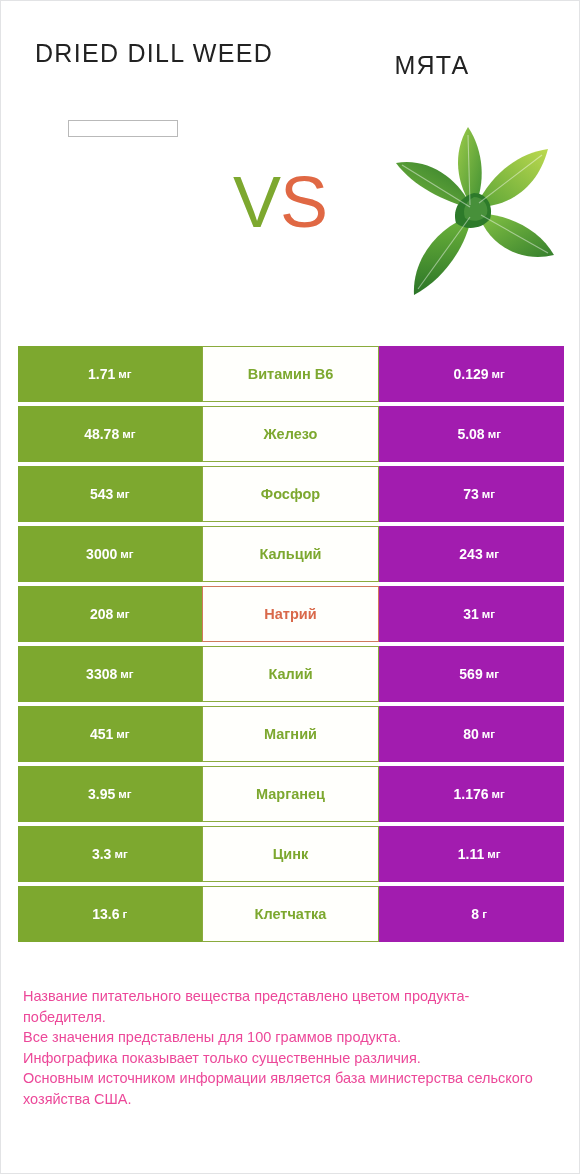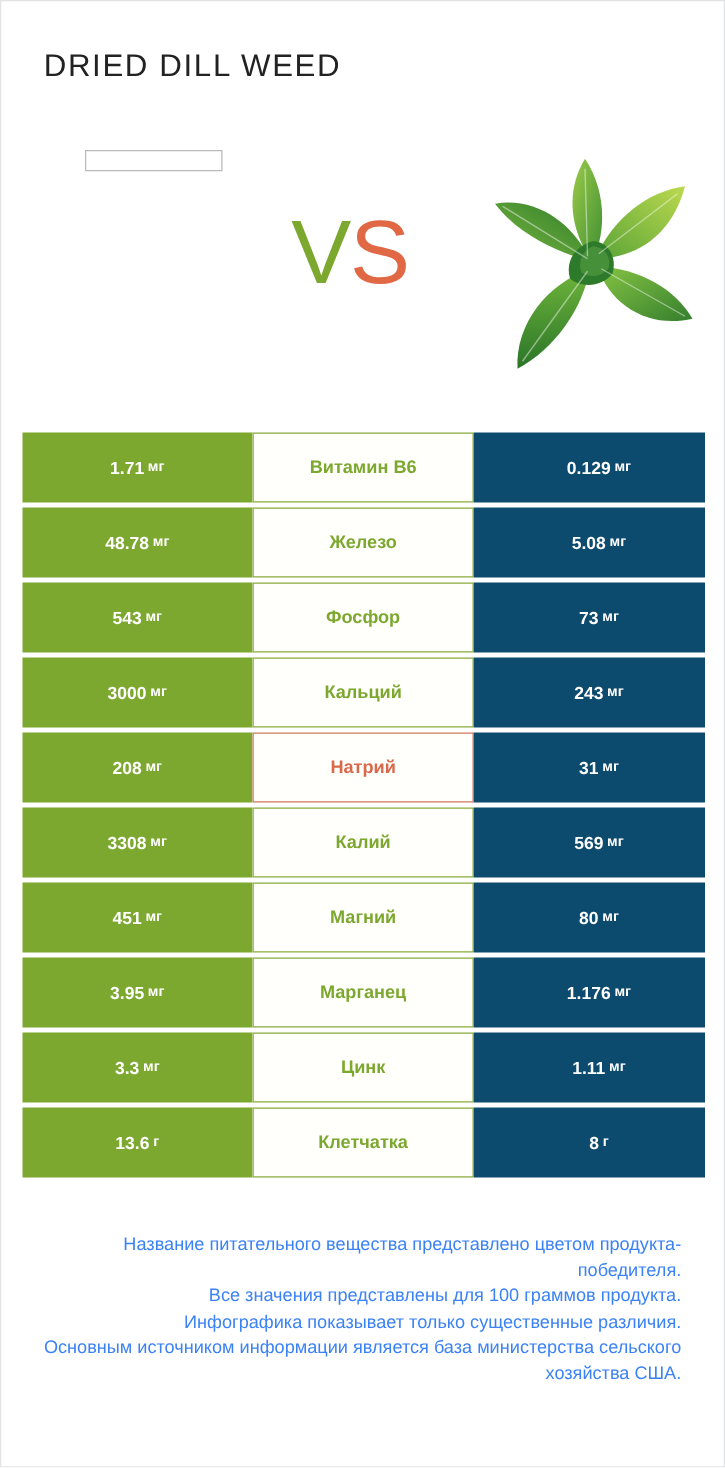--- a/index.html
+++ b/index.html
@@ -114,56 +114,57 @@
   }
   .cell-mid.orange {
     border-top-color: #d0795c;
     border-bottom-color: #d0795c;
     border-left-color: #d0795c;
     border-right-color: #d0795c;
     color: #d9694a;
   }
   .cell-right {
     width: 185px;
-    background: #0c4a6e;
+    background: #a21caf;
     color: #ffffff;
     padding-left: 15px;
   }
   .unit {
     font-size: 11.5px;
     font-weight: bold;
     margin-left: 3px;
   }
 
   
   .footer {
     position: absolute;
     left: 0;
     top: 985px;
     width: 566px;
-    text-align: right;
+    text-align: left;
     font-family: "Liberation Sans", sans-serif;
     font-weight: 300;
     font-size: 14.5px;
     line-height: 1.42;
-    color: #3b82f6;
+    color: #ec4899;
     padding: 0 22px;
     box-sizing: border-box;
   }
   .footer p { margin: 0; }
 </style>
 </head>
 <body>
 
 <div id="page">
 
   <div class="header">
 
     <div class="title title-left">DRIED DILL WEED</div>
 
+    <div class="title title-right">Мята</div>
 
     <div class="img-placeholder"></div>
 
     <div class="vs"><span class="v">V</span><span class="s">S</span></div>
 
     <svg class="mint" viewBox="0 0 175 192" xmlns="http://www.w3.org/2000/svg">
       <defs>
         <linearGradient id="lf1" x1="0" y1="0" x2="1" y2="1">
           <stop offset="0%" stop-color="#9ccb4a"></stop>
             <stop offset="100%" stop-color="#3f8f32"></stop>

